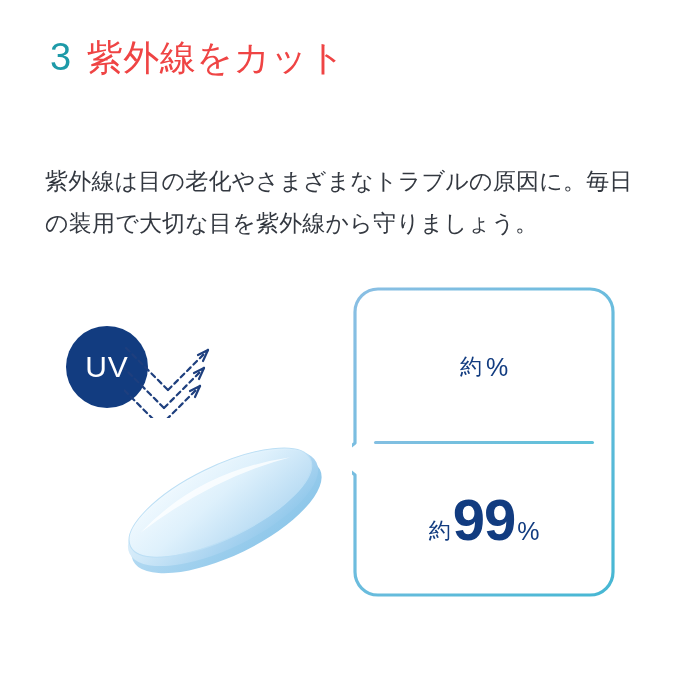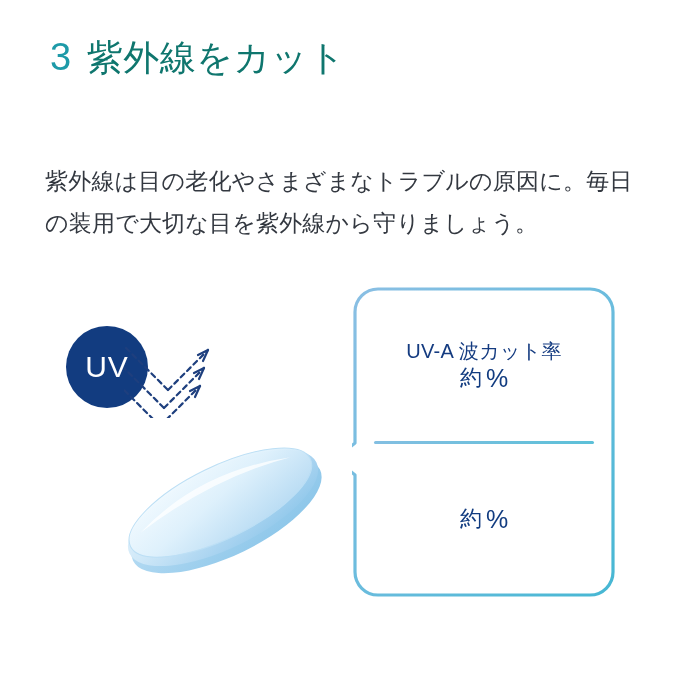--- a/index.html
+++ b/index.html
@@ -31,21 +31,21 @@
   }
   .heading-num {
     font-size: 38px;
     font-weight: 300;
     margin-right: 15px;
     color: #1d9aa8;
   }
   .heading-text {
     font-size: 36px;
     font-weight: 400;
-    color: #0f766e;
+    color: #ef4444;
   }
 
   
   .body-copy {
     position: absolute;
     left: 45px;
     top: 140px;
     width: 600px;
     color: #333840;
     font-size: 23px;
@@ -245,29 +245,29 @@
         <stop offset="55%" stop-color="#69bcdd"></stop>
         <stop offset="100%" stop-color="#46b7d3"></stop>
       </linearGradient>
     </defs>
     <path d="M26 3 H238 A23 23 0 0 1 261 26 V286 A23 23 0 0 1 238 309 H26
              A23 23 0 0 1 3 286 V189 L-16 173 L3 157 V26 A23 23 0 0 1 26 3 Z" fill="#ffffff" stroke="url(#bubbleStroke)" stroke-width="3.2" stroke-linejoin="round"></path>
   </svg>
 
   <div class="bubble-content">
     <div class="bubble-half top">
-      <div class="stat-label">UV-A 波カット率</div>
       <div class="stat-value">
         <span class="stat-approx">約</span>
         <span class="stat-pct">%</span>
       </div>
     </div>
 
     <div class="bubble-half bottom">
       <div class="stat-value">
         <span class="stat-approx">約</span>
+        <span class="stat-number">99</span>
         <span class="stat-pct">%</span>
       </div>
     </div>
   </div>
 
   <div class="bubble-divider"></div>
 </div>
 
 </body></html>

